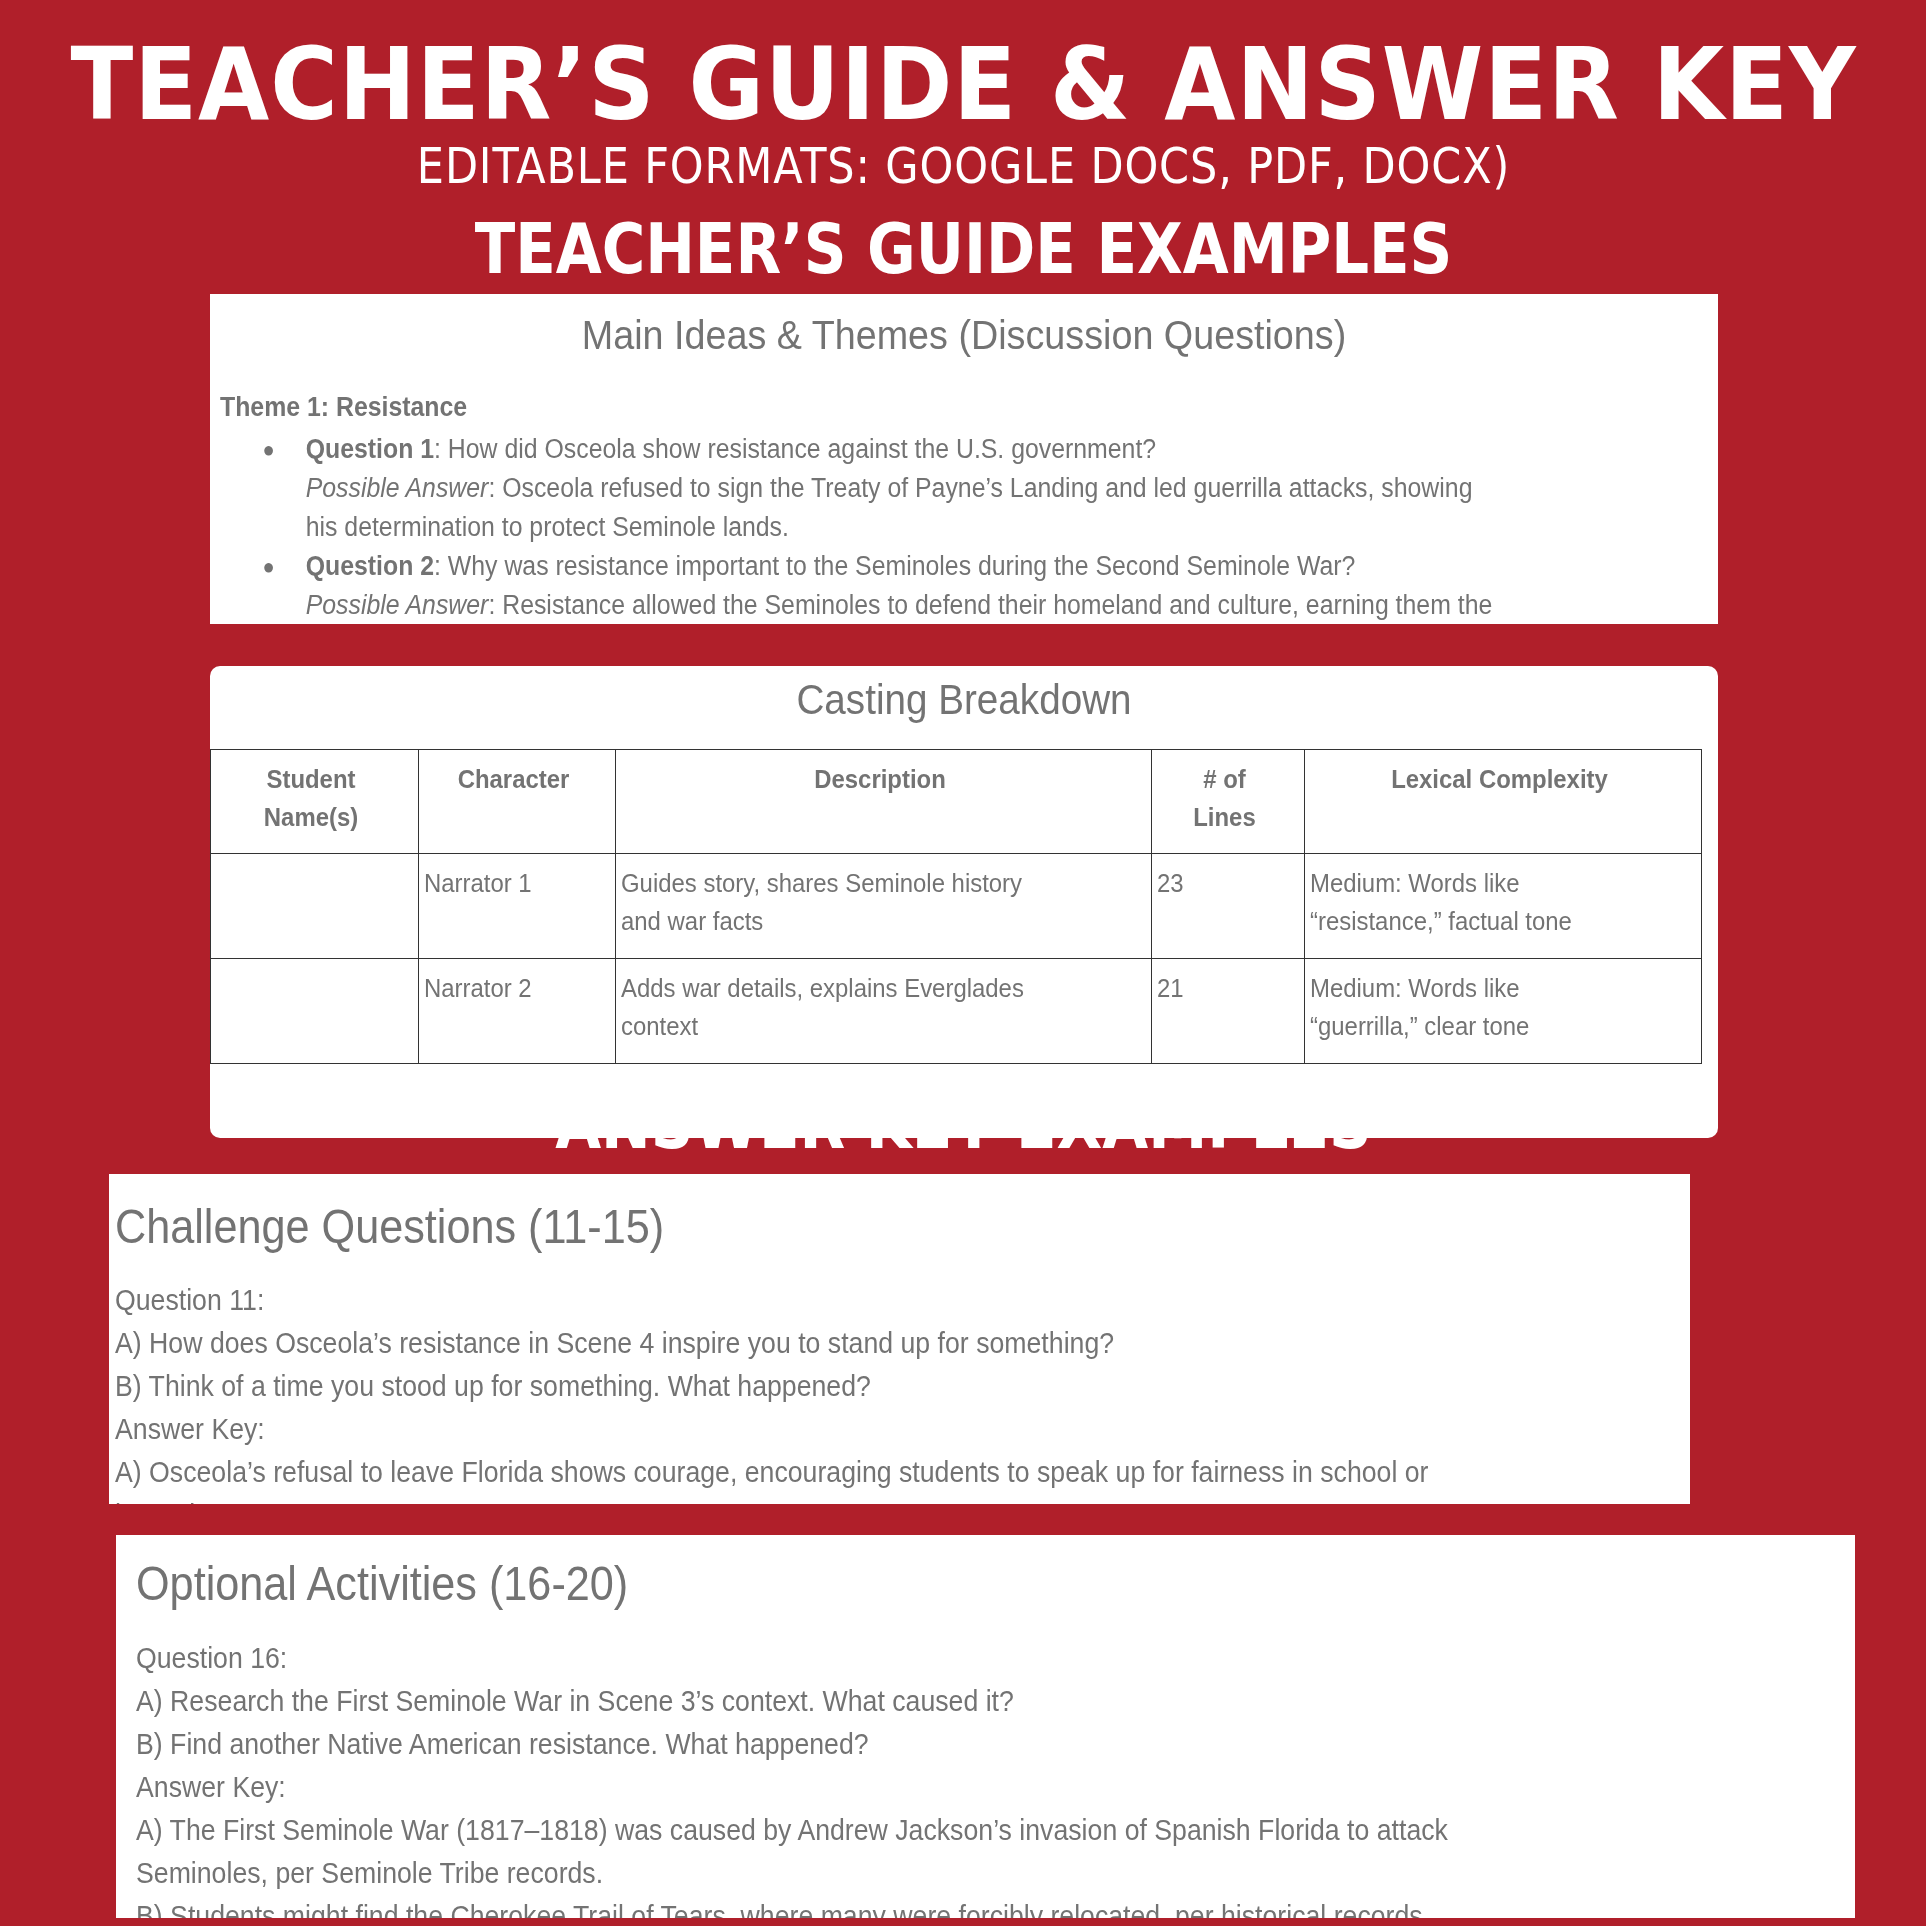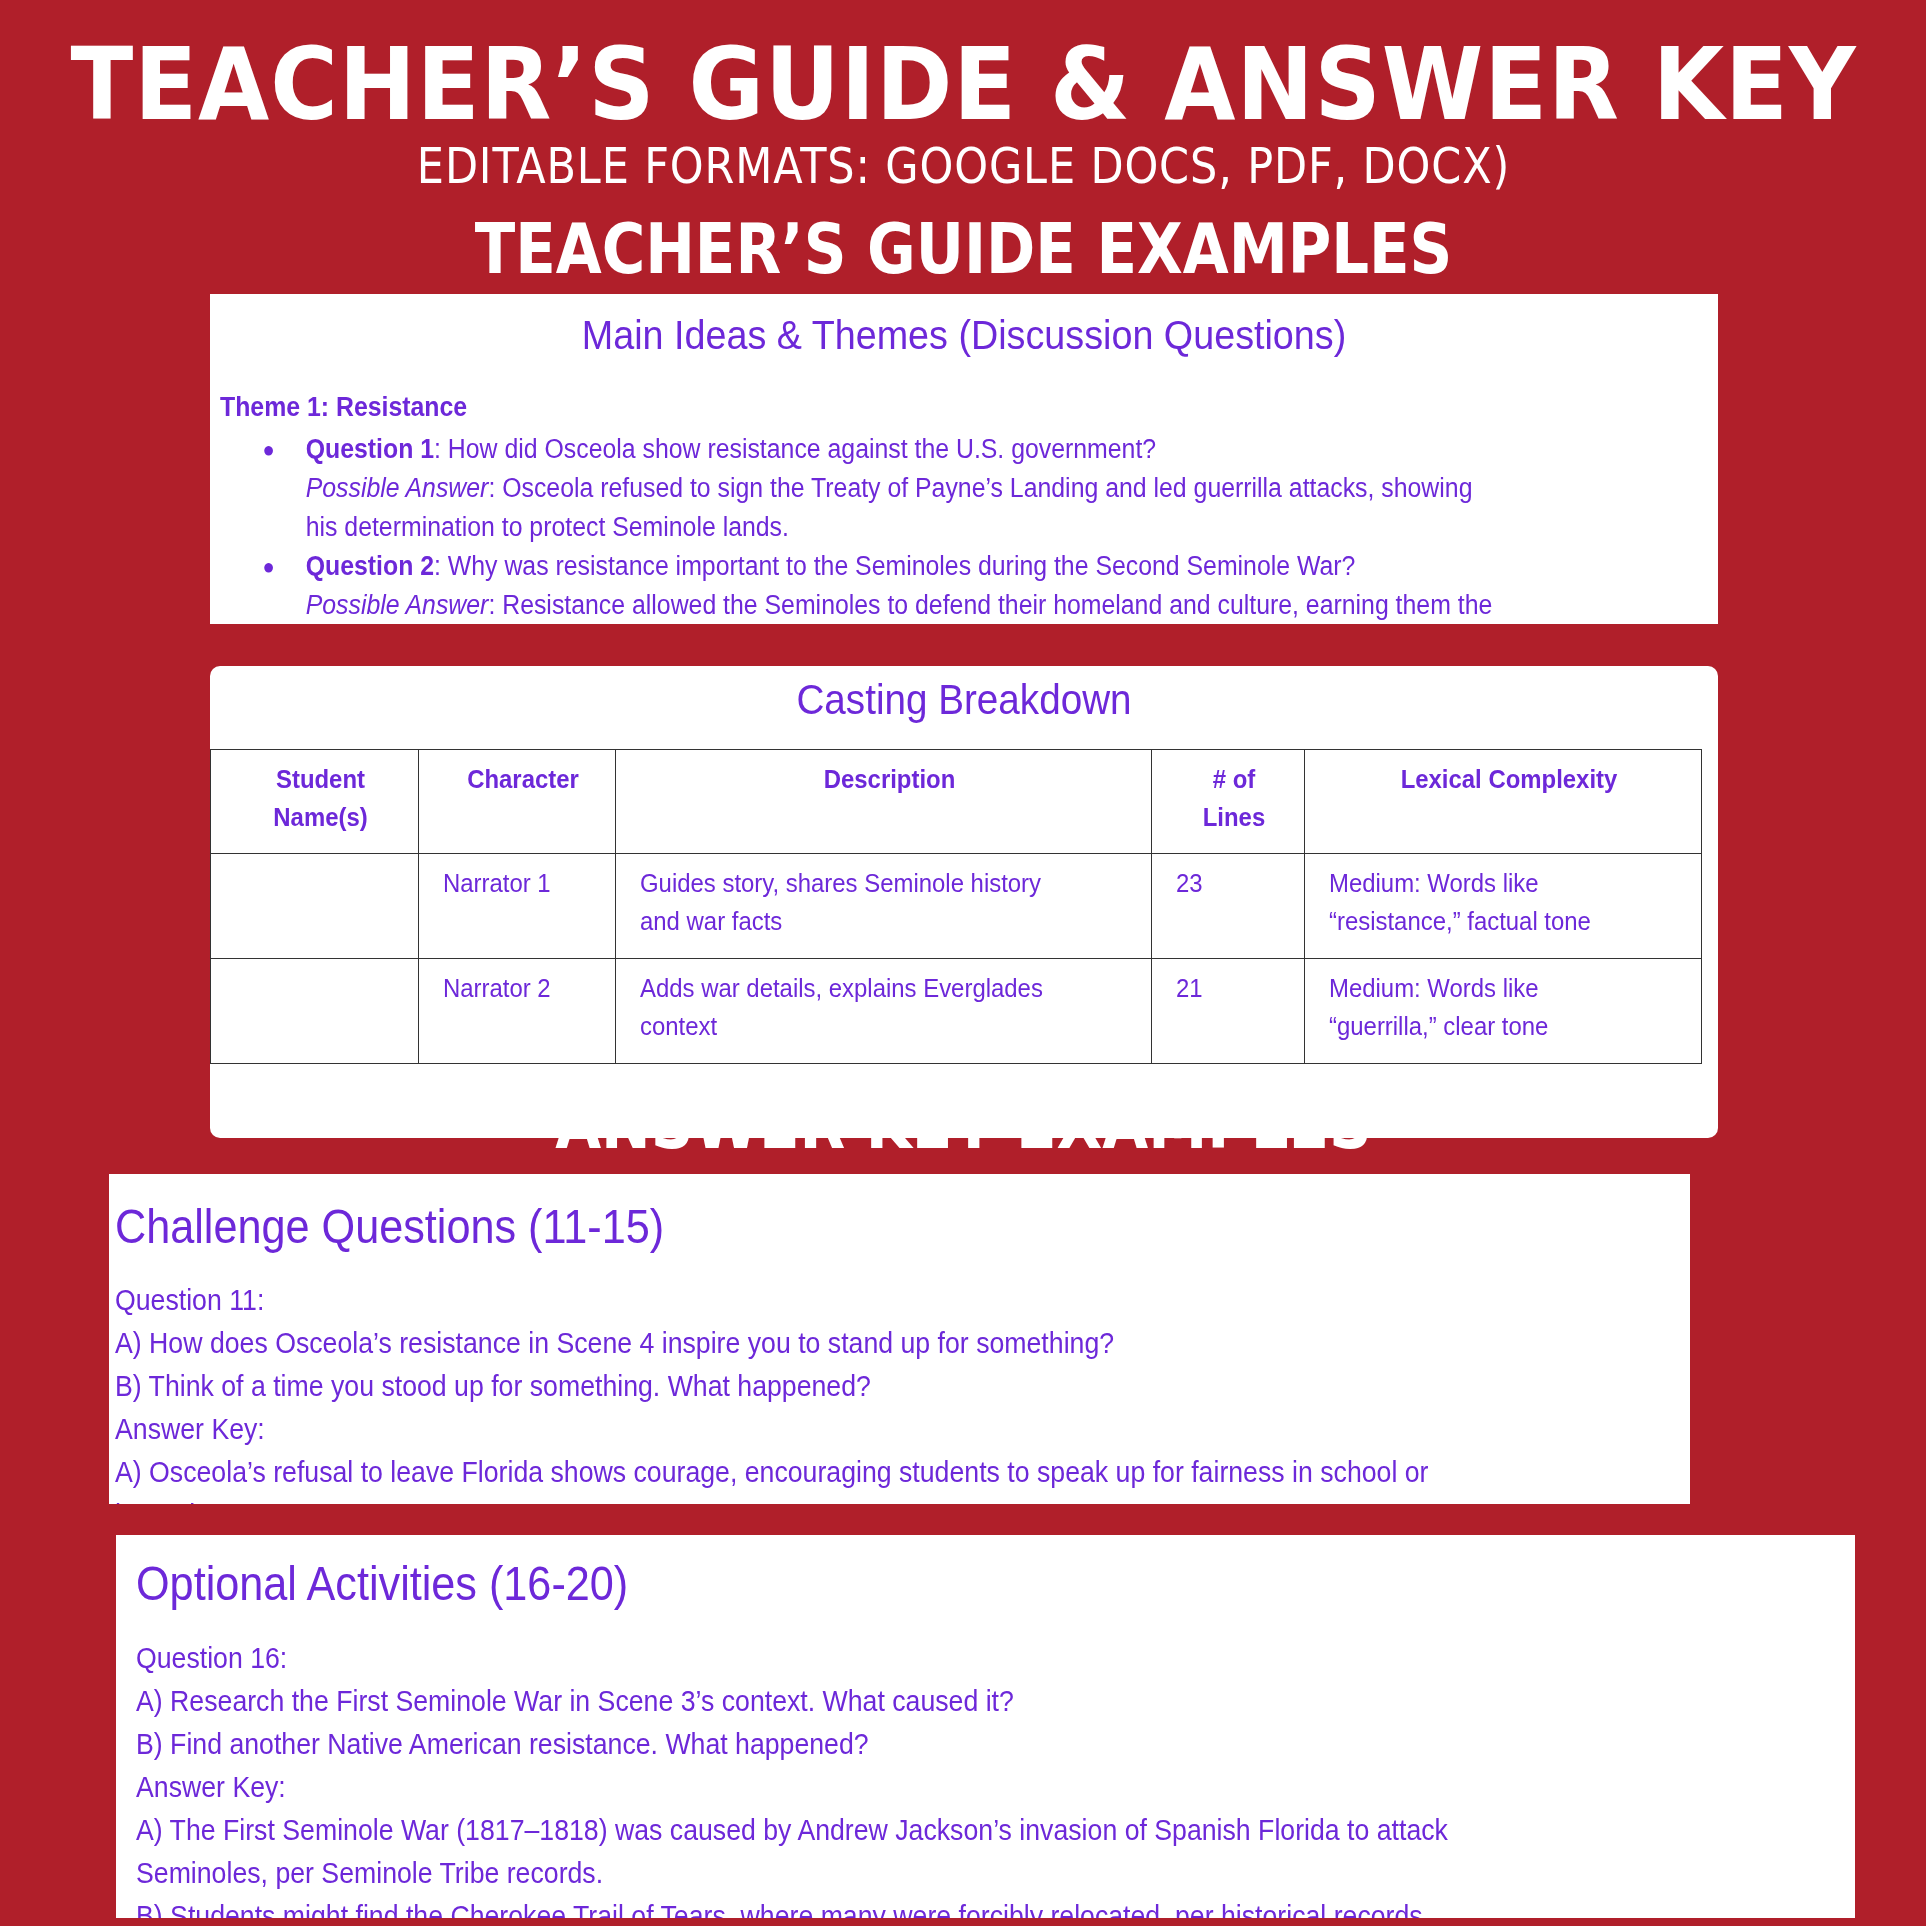--- a/index.html
+++ b/index.html
@@ -21,21 +21,21 @@
     color: #ffffff; font-family: "DejaVu Sans", sans-serif; font-weight: normal;
     font-size: 50px; line-height: 55px; letter-spacing: 1px;
     transform: scaleX(0.86); transform-origin: center; white-space: nowrap;
   }
   .section-head {
     left: 0; width: 1927px; text-align: center; color: #ffffff;
     font-family: "DejaVu Sans", sans-serif; font-weight: bold;
     font-size: 69px; line-height: 75px; white-space: nowrap;
     transform: scaleX(0.86); transform-origin: center;
   }
-  .card { background: #ffffff; overflow: hidden; color: #6d28d9; }
+  .card { background: #ffffff; overflow: hidden; color: #737373; }
 
   
   #card-main { left: 210px; top: 294px; width: 1508px; height: 330px; }
   .c1-title { position: absolute; left: 0; width: 1508px; top: 18px; text-align: center;
     font-size: 41px; line-height: 46px; transform: scaleX(0.92); transform-origin: center; white-space: nowrap; }
   .c1-theme { position: absolute; left: 10px; top: 97px; font-weight: bold; font-size: 27px; line-height: 32px;
     transform: scaleX(0.92); transform-origin: left; white-space: nowrap; }
   .c1-list { position: absolute; left: 0; top: 136px; width: 1508px; }
   .c1-line { position: relative; height: 39px; font-size: 27px; line-height: 39px; white-space: nowrap;
     padding-left: 104px; transform: scaleX(0.92); transform-origin: left; }
@@ -43,21 +43,21 @@
   .c1-line b { font-weight: bold; }
   .c1-line i { font-style: italic; }
 
   
   #card-cast { left: 210px; top: 666px; width: 1508px; height: 472px; border-radius: 10px; }
   .c2-title { position: absolute; left: 0; width: 1508px; top: 10px; text-align: center;
     font-size: 42px; line-height: 48px; transform: scaleX(0.92); transform-origin: center; white-space: nowrap; }
   .cast-table { position: absolute; left: 0; top: 83px; border-collapse: collapse; table-layout: fixed; }
   .cast-table th, .cast-table td {
     border: 1.5px solid #333; vertical-align: top; font-size: 26px; line-height: 38px;
-    padding: 10px 12px 10px 24px; text-align: left;
+    padding: 10px 12px 10px 5px; text-align: left;
   }
   .cast-table th { font-weight: bold; text-align: center; height: 83px; }
   .cast-table td { height: 84px; }
   .cell-inner { display: block; transform: scaleX(0.92); transform-origin: left; white-space: nowrap; }
   .cast-table th .cell-inner { transform-origin: center; }
 
   
   #card-challenge { left: 109px; top: 1174px; width: 1581px; height: 330px; }
   #card-optional { left: 116px; top: 1535px; width: 1739px; height: 383px; }
   .ak-title { position: absolute; left: 6px; font-size: 48px; line-height: 53px; white-space: nowrap;

